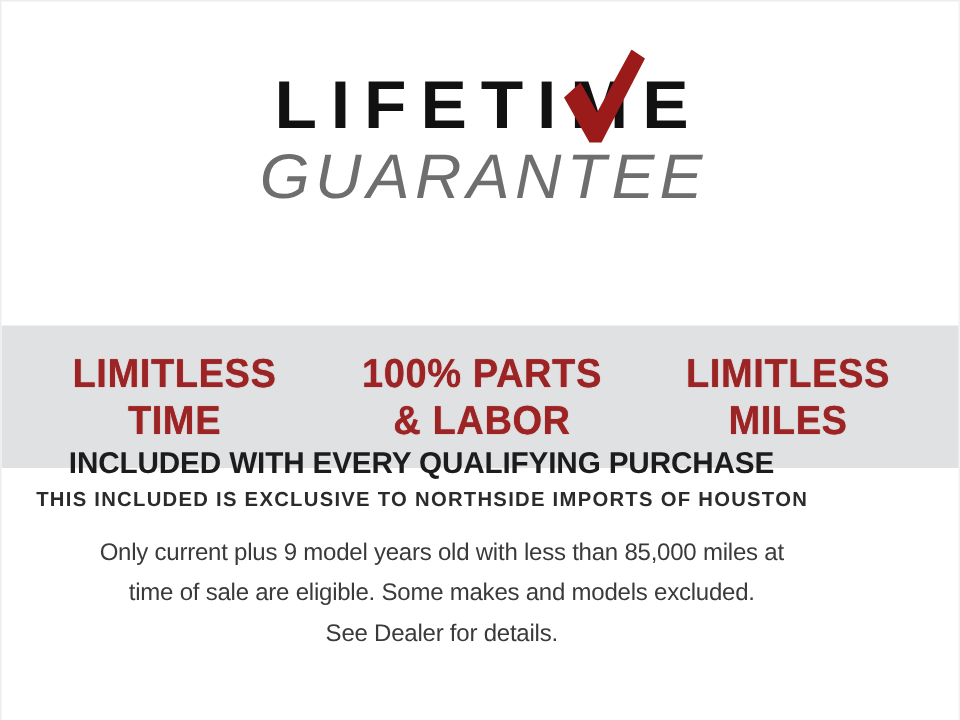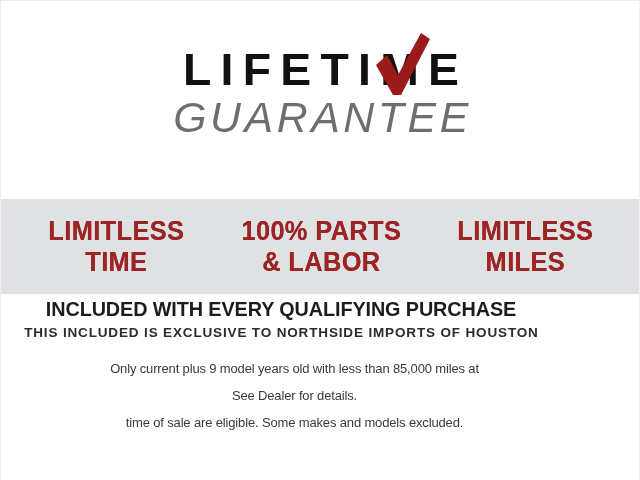--- a/index.html
+++ b/index.html
@@ -69,21 +69,21 @@
     letter-spacing: 3.5px;
     color: #6e6e6e;
     text-indent: 3px;
     transform: scaleX(1.02);
     transform-origin: center;
   }
 
   
   .feature-band {
     position: absolute;
-    top: 198px;
+    top: 216px;
     left: 0;
     width: 640px;
     height: 95px;
     background: #e0e1e3;
     display: flex;
     align-items: center;
     justify-content: space-between;
     box-sizing: border-box;
     padding: 0 13px;
   }
@@ -131,21 +131,21 @@
     line-height: 17px;
     letter-spacing: 0.85px;
     color: #2b2b2b;
     text-indent: 0.85px;
   }
   .body-copy {
     display: block;
     margin-top: 14px;
     font-family: "Liberation Sans", sans-serif;
     font-weight: normal;
-    font-size: 13px;
+    font-size: 16px;
     line-height: 27px;
     letter-spacing: -0.15px;
     color: #3a3a3a;
     margin-left: 27px;
   }
   .body-copy .bl { display: block; white-space: nowrap; }
 </style>
 </head>
 <body>
 
@@ -174,18 +174,18 @@
       <span class="l1">LIMITLESS</span>
       <span class="l2">MILES</span>
     </div>
   </div>
 
   <div class="lower">
     <span class="headline">INCLUDED WITH EVERY QUALIFYING PURCHASE</span>
     <span class="subheadline">THIS INCLUDED IS EXCLUSIVE TO NORTHSIDE IMPORTS OF HOUSTON</span>
     <span class="body-copy">
       <span class="bl">Only current plus 9 model years old with less than 85,000 miles at</span>
+      <span class="bl">time of sale are eligible. Some makes and models excluded.</span>
       <span class="bl">See Dealer for details.</span>
-      <span class="bl">time of sale are eligible. Some makes and models excluded.</span>
     </span>
   </div>
 
 </div>
 
 </body></html>

